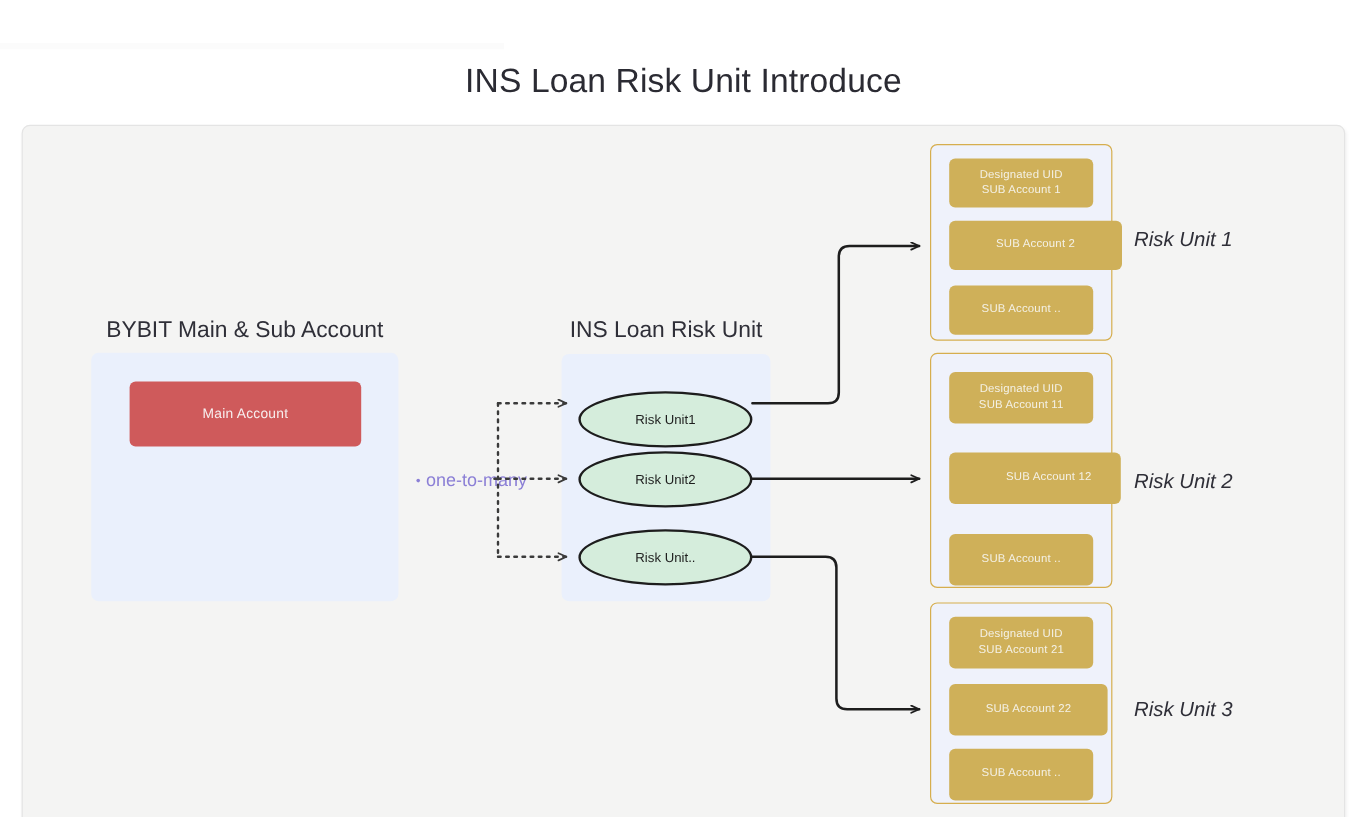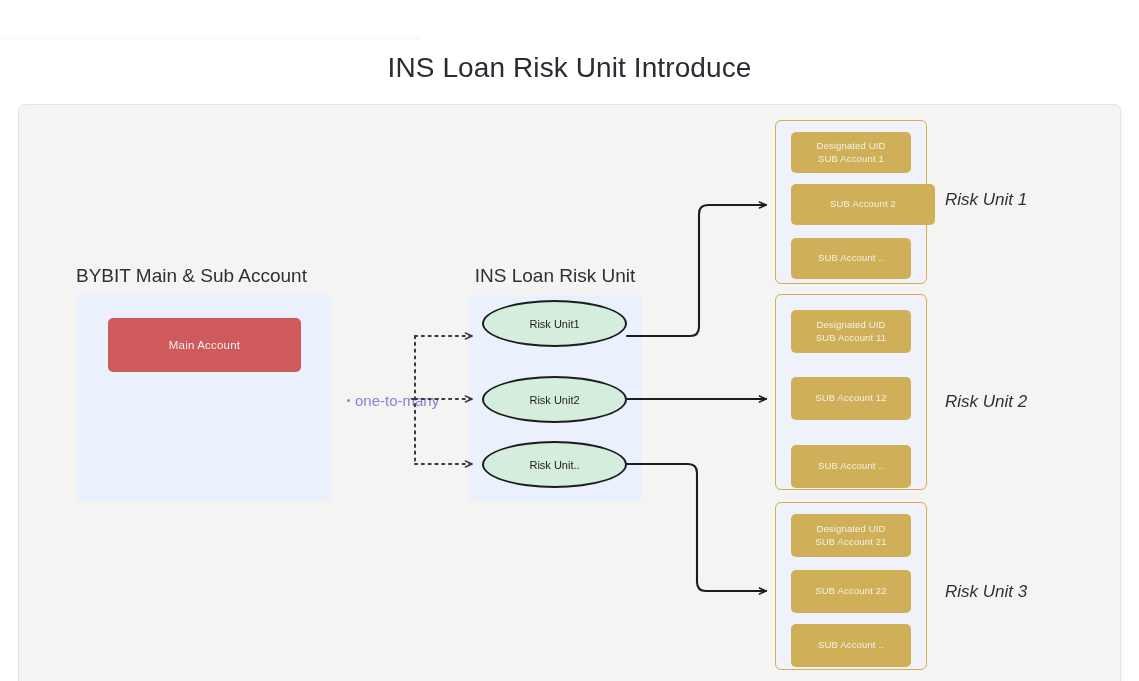--- a/index.html
+++ b/index.html
@@ -51,21 +51,21 @@
   }
 
   
   .sect-title {
     position: absolute;
     font-size: 19px;
     color: #2f2f38;
     font-weight: 400;
     white-space: nowrap;
   }
-  #title-bybit { left: 76px; top: 229px; width: 256px; text-align: left; }
+  #title-bybit { left: 76px; top: 229px; width: 256px; text-align: center; }
   #title-insloan { left: 468px; top: 229px; width: 174px; text-align: center; }
 
   
   .bluepanel {
     position: absolute;
     background: #eaf0fc;
     border-radius: 6px;
   }
   #panel-bybit { left: 76px; top: 258px; width: 256px; height: 207px; }
   #panel-insloan { left: 468px; top: 259px; width: 174px; height: 206px; }
@@ -91,21 +91,21 @@
     background: #d5eddc;
     border: 2.2px solid #1d1d1d;
     border-radius: 50%;
     display: flex;
     align-items: center;
     justify-content: center;
     font-size: 11px;
     color: #1e1e1e;
     box-sizing: border-box;
   }
-  #ellipse-risk-unit-1 { left: 482px; top: 264px; width: 145px; height: 47px; }
+  #ellipse-risk-unit-1 { left: 482px; top: 290px; width: 145px; height: 47px; }
   #ellipse-risk-unit-2 { left: 482px; top: 340px; width: 145px; height: 47px; }
   #ellipse-risk-unit-3 { left: 482px; top: 405px; width: 145px; height: 47px; }
 
   
   .unitgroup {
     position: absolute;
     border: 1.6px solid #d6ae4e;
     background: #eff2fb;
     border-radius: 6px;
     box-sizing: border-box;
@@ -126,25 +126,25 @@
     justify-content: center;
     text-align: center;
     letter-spacing: 0.15px;
   }
   
   #sub-1-1 { left: 791px; top: 96px;  width: 120px; height: 41px; }
   #sub-1-2 { left: 791px; top: 148px; width: 144px; height: 41px; text-align: right; }
   #sub-1-3 { left: 791px; top: 202px; width: 120px; height: 41px; }
   
   #sub-2-1 { left: 791px; top: 274px; width: 120px; height: 43px; }
-  #sub-2-2 { left: 791px; top: 341px; width: 120px; height: 43px; }
+  #sub-2-2 { left: 791px; top: 341px; width: 120px; height: 43px; padding-left: 23px; }
   #sub-2-3 { left: 791px; top: 409px; width: 120px; height: 43px; }
   
   #sub-3-1 { left: 791px; top: 478px; width: 120px; height: 43px; }
-  #sub-3-2 { left: 791px; top: 534px; width: 120px; height: 43px; }
+  #sub-3-2 { left: 791px; top: 534px; width: 132px; height: 43px; }
   #sub-3-3 { left: 791px; top: 588px; width: 120px; height: 43px; }
 
   
   .unit-label {
     position: absolute;
     font-size: 17px;
     color: #2f2f38;
     white-space: nowrap;
     font-style: italic;
   }

